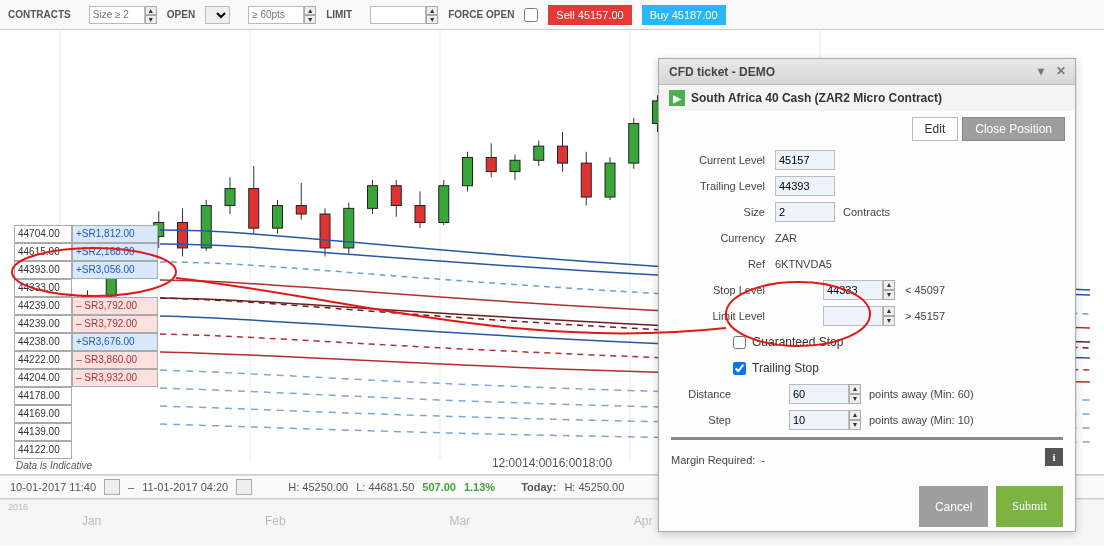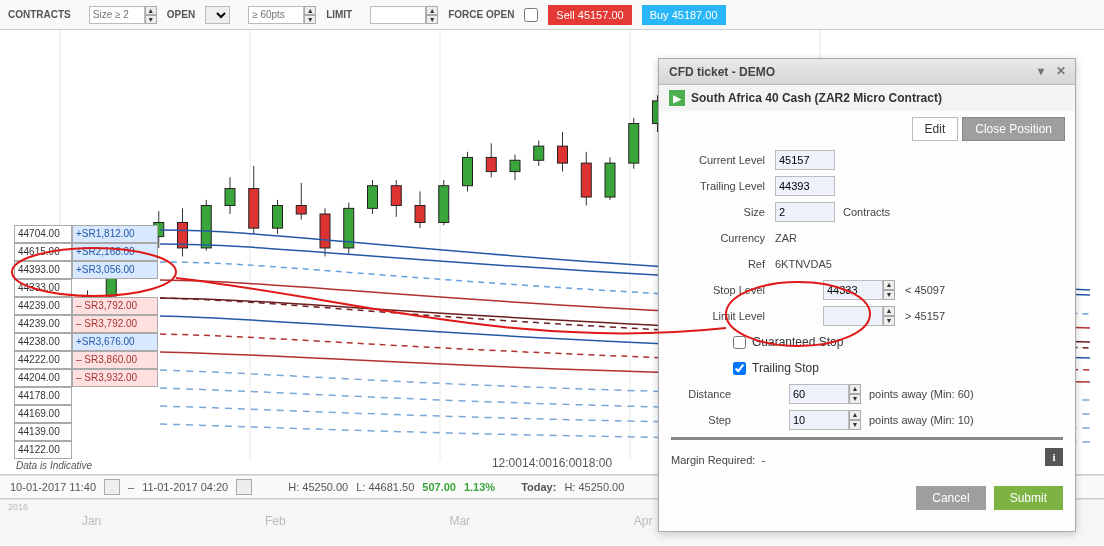--- a/index.html
+++ b/index.html
@@ -65,21 +65,21 @@
 .dialog .form-row .stepper-sm .arrows { display: flex; flex-direction: column; width: 12px; }
 .dialog .form-row .stepper-sm .arrows span { height: 10px; border: 1px solid #aaa; font-size: 7px; line-height: 8px; text-align: center; background: #eee; cursor: pointer; }
 
 .section-head { display: flex; align-items: center; gap: 4px; font-weight: bold; color: #444; padding: 6px 0 4px 0; border-top: 1px solid #ddd; margin-top: 4px; }
 .section-head .caret { width: 0; height: 0; border-left: 5px solid #555; border-top: 4px solid transparent; border-bottom: 4px solid transparent; transform: rotate(90deg); }
 
 .dialog .margin-row { display: flex; align-items: flex-end; justify-content: space-between; border-top: 3px solid #888; padding-top: 8px; margin-top: 4px; font-size: 11px; color: #444; }
 .dialog .margin-row .info { width: 18px; height: 18px; background: #555; color: #fff; text-align: center; line-height: 18px; font-weight: bold; font-family: serif; }
 .dialog .footer { display: flex; justify-content: flex-end; gap: 8px; padding: 10px 12px; }
 .btn-grey { background: #9e9e9e; color: #fff; border: none; padding: 5px 16px; font-size: 12px; cursor: pointer; }
-.btn-green { background: #7cb342; color: #fff; border: none; padding: 5px 16px; font-size: 12px; cursor: pointer; }
+.btn-green { background: #7cb342; color: #fff; border: none; padding: 13px 16px; font-size: 12px; cursor: pointer; font-family: Liberation Serif, serif; }
 
 
 .annot { position: absolute; pointer-events: none; }
 </style>
 </head>
 <body>
 
 <div class="toolbar">
   <span class="lbl">CONTRACTS</span>
   <span class="stepper">

